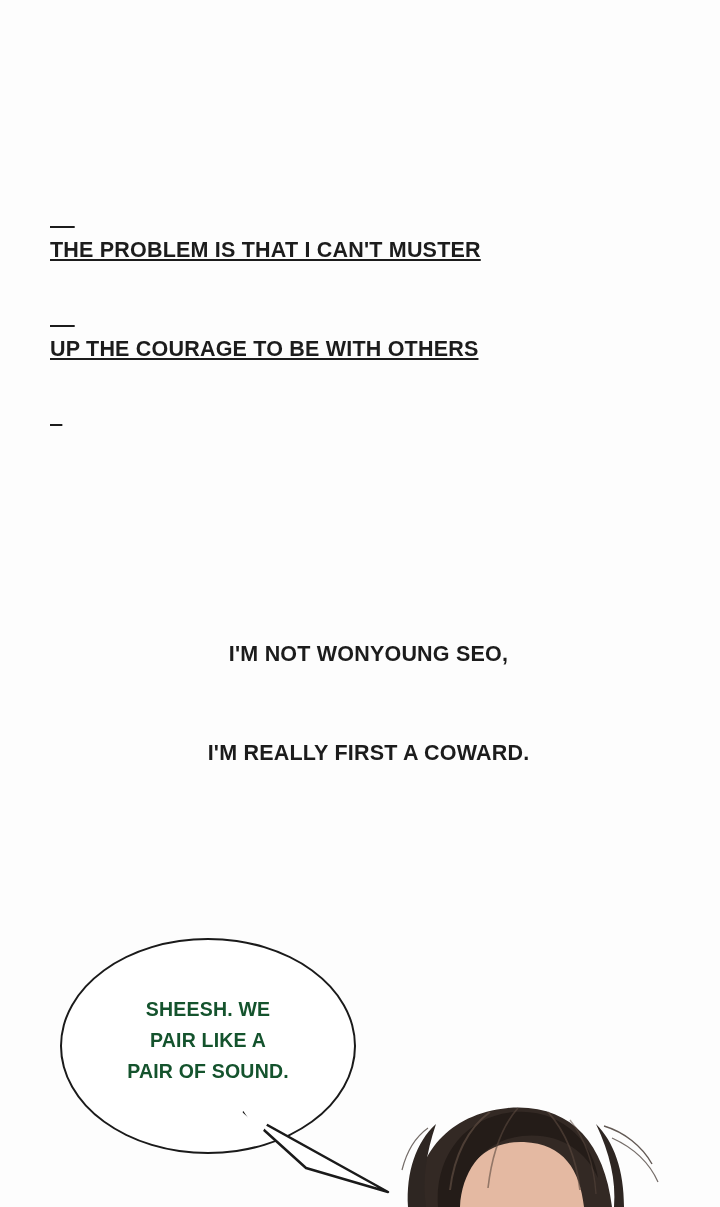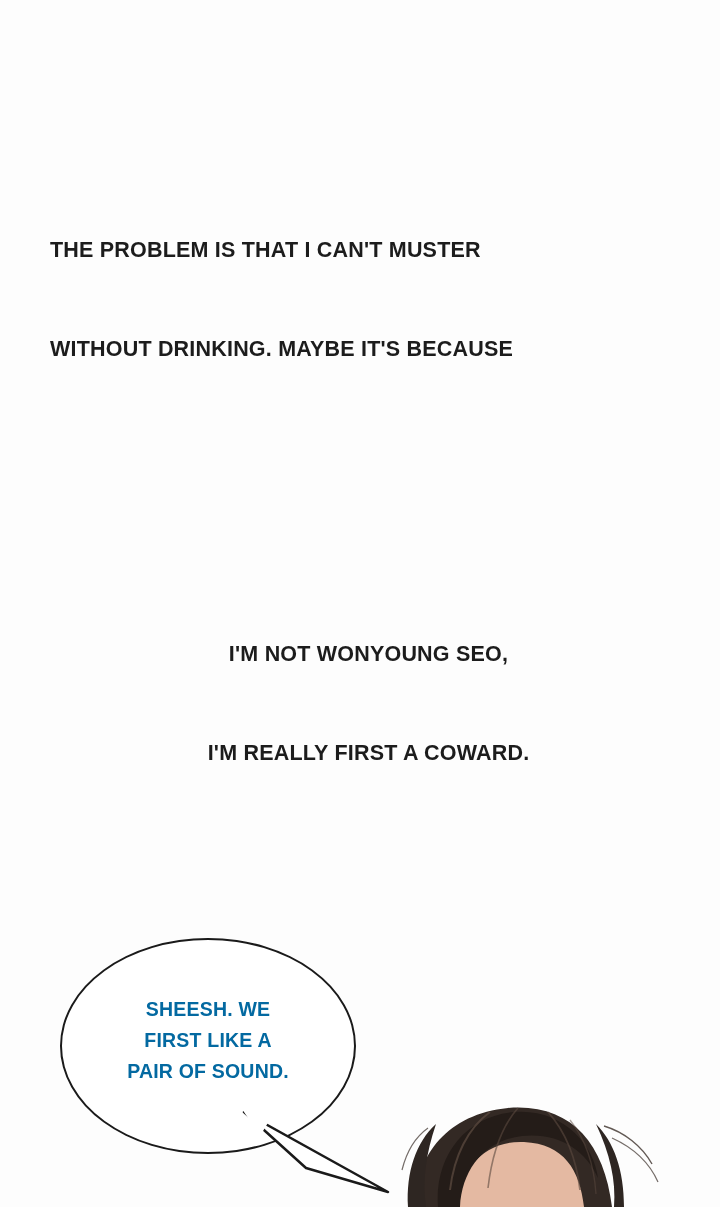--- a/index.html
+++ b/index.html
@@ -25,20 +25,21 @@
     font-weight: 700;
     letter-spacing: 0.2px;
     white-space: pre;
   }
   .narration-1 {
     left: 50px;
     top: 168px;
     font-size: 21.5px;
     line-height: 33px;
     text-align: left;
+    text-decoration: underline;
   }
   .narration-2 {
     left: 0;
     right: 0;
     top: 572px;
     font-size: 21.5px;
     line-height: 33px;
     text-align: center;
   }
   .narration-2 .line { display: block; margin-left: 17px; }
@@ -65,21 +66,21 @@
   }
   .bubble-text {
     position: absolute;
     left: 0;
     top: 56px;
     width: 296px;
     text-align: center;
     font-size: 19.5px;
     line-height: 31px;
     font-weight: 700;
-    color: #0369a1;
+    color: #14532d;
     letter-spacing: 0.2px;
   }
   .bubble-text .line { display: block; }
   .bubble-tail {
     position: absolute;
     left: 178px;
     top: 168px;
     width: 160px;
     height: 90px;
   }
@@ -95,37 +96,37 @@
   }
   .char-svg { display: block; }
 </style>
 </head>
 <body>
 
 <div class="page">
 
   <div class="narration narration-1">
     <span class="line">THE PROBLEM IS THAT I CAN'T MUSTER</span>
-    <span class="line">WITHOUT DRINKING. MAYBE IT'S BECAUSE</span>
+    <span class="line">UP THE COURAGE TO BE WITH OTHERS</span>
   </div>
 
   <div class="narration narration-2">
     <span class="line">I'M NOT WONYOUNG SEO,</span>
     <span class="line">I'M REALLY FIRST A COWARD.</span>
   </div>
 
   <div class="bubble-wrap">
     <div class="bubble"></div>
     <svg class="bubble-tail" viewBox="0 0 160 90">
       <polygon points="6,6 150,86 68,62" fill="#ffffff" stroke="#1a1a1a" stroke-width="2.5" stroke-linejoin="round"></polygon>
       <polygon points="2,0 40,0 22,30" fill="#ffffff" stroke="none"></polygon>
     </svg>
     <div class="bubble-text">
       <span class="line">SHEESH. WE</span>
-      <span class="line">FIRST LIKE A</span>
+      <span class="line">PAIR LIKE A</span>
       <span class="line">PAIR OF SOUND.</span>
     </div>
   </div>
 
   <div class="character">
     <svg class="char-svg" width="322" height="109" viewBox="0 0 322 109">
 
       <path d="M60,109 C62,66 92,40 126,40 C160,40 190,66 192,109 Z" fill="#e4b9a2"></path>
 
       <path d="M18,109 C16,60 48,16 110,10 C170,5 206,42 214,109 L186,109 C182,72 166,46 126,44 C86,42 62,72 56,109 Z" fill="#332924"></path>

